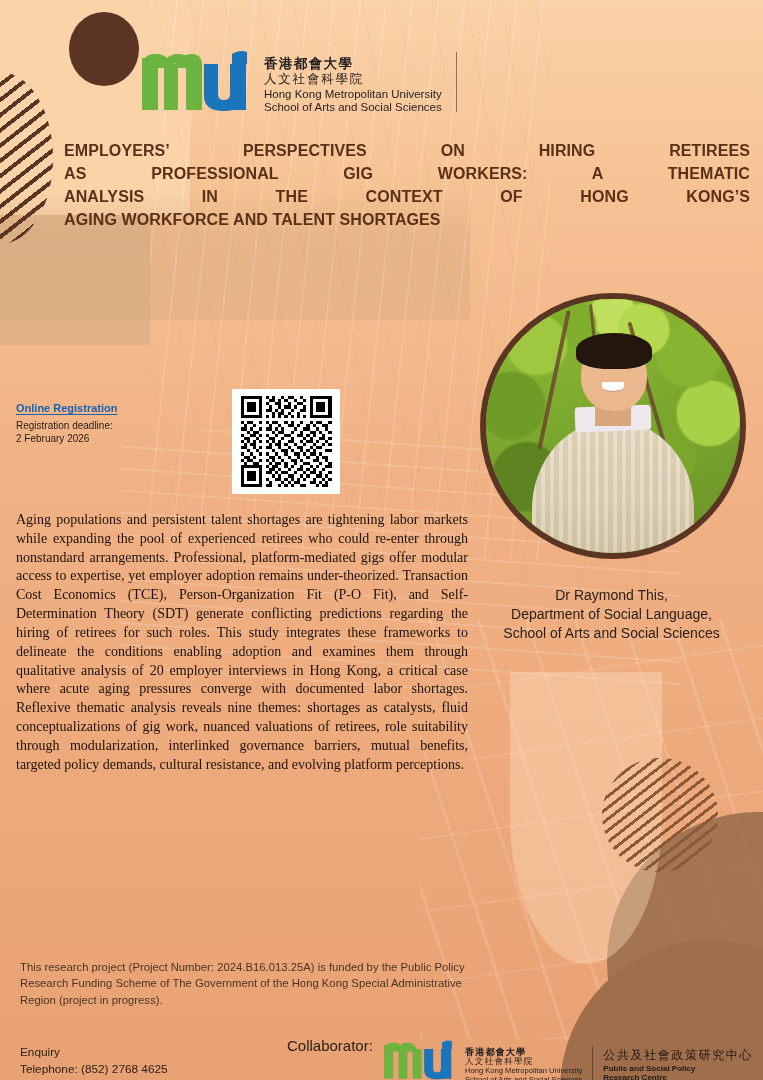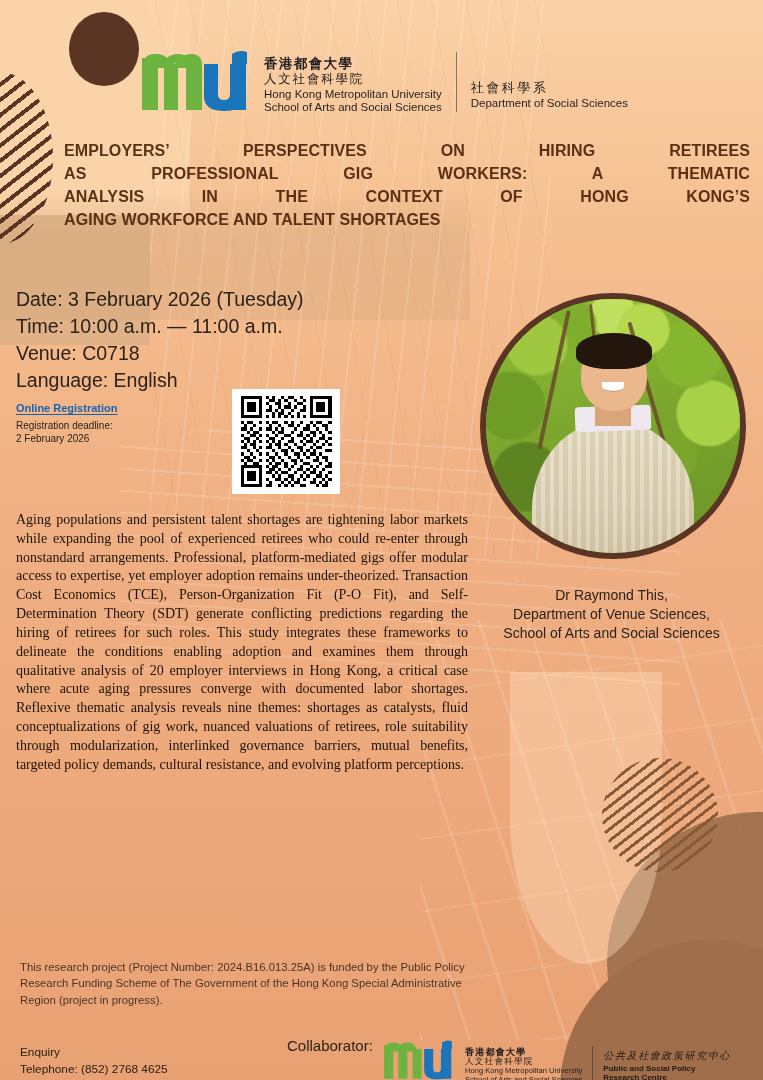--- a/index.html
+++ b/index.html
@@ -261,21 +261,21 @@
     position:absolute; left:382px; top:28px;
     display:flex; align-items:flex-end;
   }
   .f-brand { margin-left:9px; color:#231f20; line-height:1.1; }
   .f-cn1 { font-size:9.2px; font-weight:bold; letter-spacing:1px; }
   .f-cn2 { font-size:8.6px; letter-spacing:1.2px; }
   .f-en1 { font-size:7.6px; margin-top:1px; }
   .f-en2 { font-size:7.6px; }
   .f-div { width:1px; height:38px; background:#5b4a3d; margin:0 10px; align-self:flex-end; }
   .f-centre { color:#201a14; line-height:1.22; align-self:flex-end; margin-bottom:1px; }
-  .f-c-cn { font-size:10px; letter-spacing:1.6px;font-style:italic; }
+  .f-c-cn { font-size:12px; letter-spacing:1.6px; }
   .f-c-en1 { font-size:8px; font-weight:bold; margin-top:1px; }
   .f-c-en2 { font-size:8px; font-weight:bold; }
 </style>
 </head>
 <body>
 
 <div id="poster">
 
   <div class="bg-layer">
     <div class="tex-left-wash"></div>
@@ -314,40 +314,30 @@
 
       <div class="brand-text">
         <div class="brand-cn1">香港都會大學</div>
         <div class="brand-cn2">人文社會科學院</div>
         <div class="brand-en1">Hong Kong Metropolitan University</div>
         <div class="brand-en2">School of Arts and Social Sciences</div>
       </div>
 
       <div class="vdivider"></div>
 
-      <div class="dept-text">
-        <div class="dept-cn">社會科學系</div>
-        <div class="dept-en">Department of Social Sciences</div>
-      </div>
     </div>
   </div>
 
   <div class="title">
     <span class="j">EMPLOYERS’ PERSPECTIVES ON HIRING RETIREES</span>
     <span class="j">AS PROFESSIONAL GIG WORKERS: A THEMATIC</span>
     <span class="j">ANALYSIS IN THE CONTEXT OF HONG KONG’S</span>
     <span>AGING WORKFORCE AND TALENT SHORTAGES</span>
   </div>
 
-  <div class="details">
-    <div>Date: 3 February 2026 (Tuesday)</div>
-    <div>Time: 10:00 a.m. — 11:00 a.m.</div>
-    <div>Venue: C0718</div>
-    <div>Language: English</div>
-  </div>
 
   <div class="reg-block">
     <a class="reg-link" href="#">Online Registration</a>
     <div class="reg-dead">
       <div>Registration deadline:</div>
       <div>2 February 2026</div>
     </div>
   </div>
 
   <div class="qr-wrap">
@@ -616,21 +606,21 @@
       <div class="head"></div>
       <div class="hair"></div>
       <div class="eye l"></div>
       <div class="eye r"></div>
       <div class="smile"></div>
     </div>
   </div>
 
   <div class="speaker">
     <div>Dr Raymond This,</div>
-    <div>Department of Venue Sciences,</div>
+    <div>Department of Social Language,</div>
     <div>School of Arts and Social Sciences</div>
   </div>
 
   <div class="footer">
     <div class="enquiry">
       <div>Enquiry</div>
       <div>Telephone: (852) 2768 4625</div>
       <div>Email: ftss@hkmu.edu.hk</div>
     </div>
 

